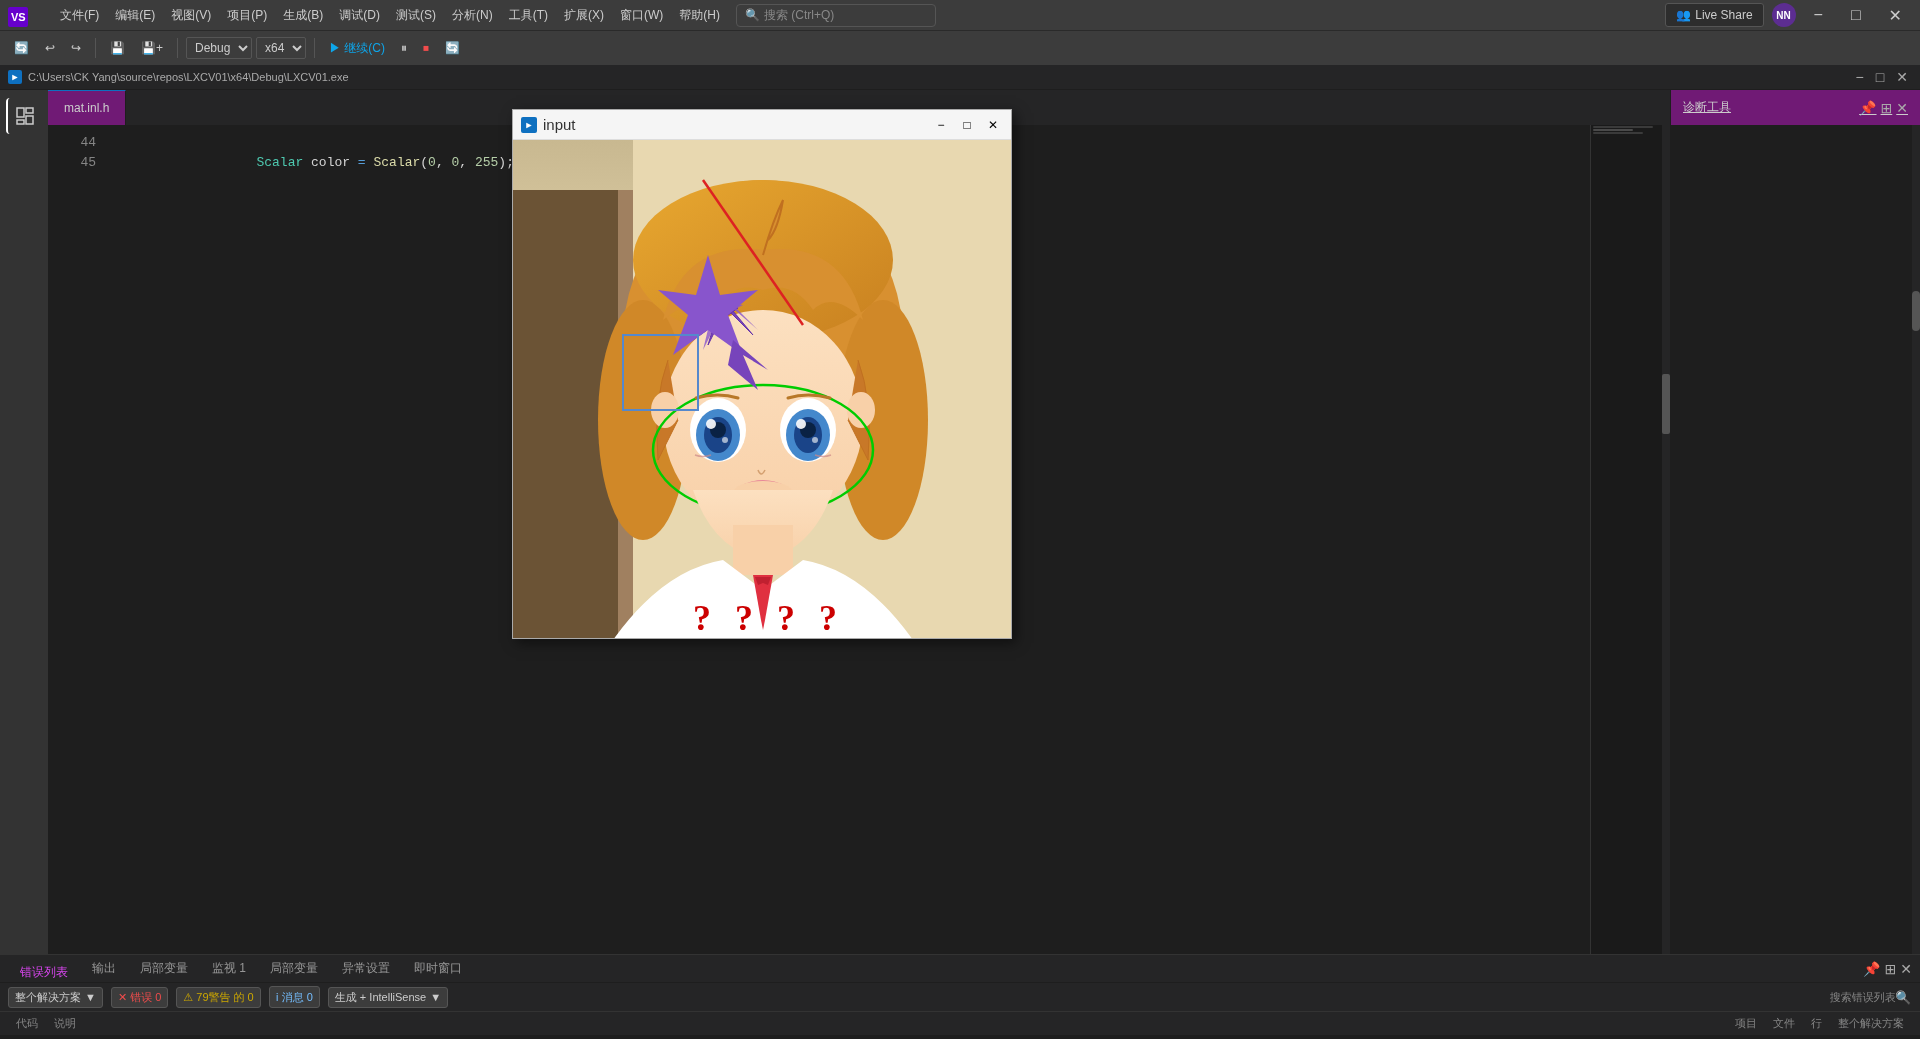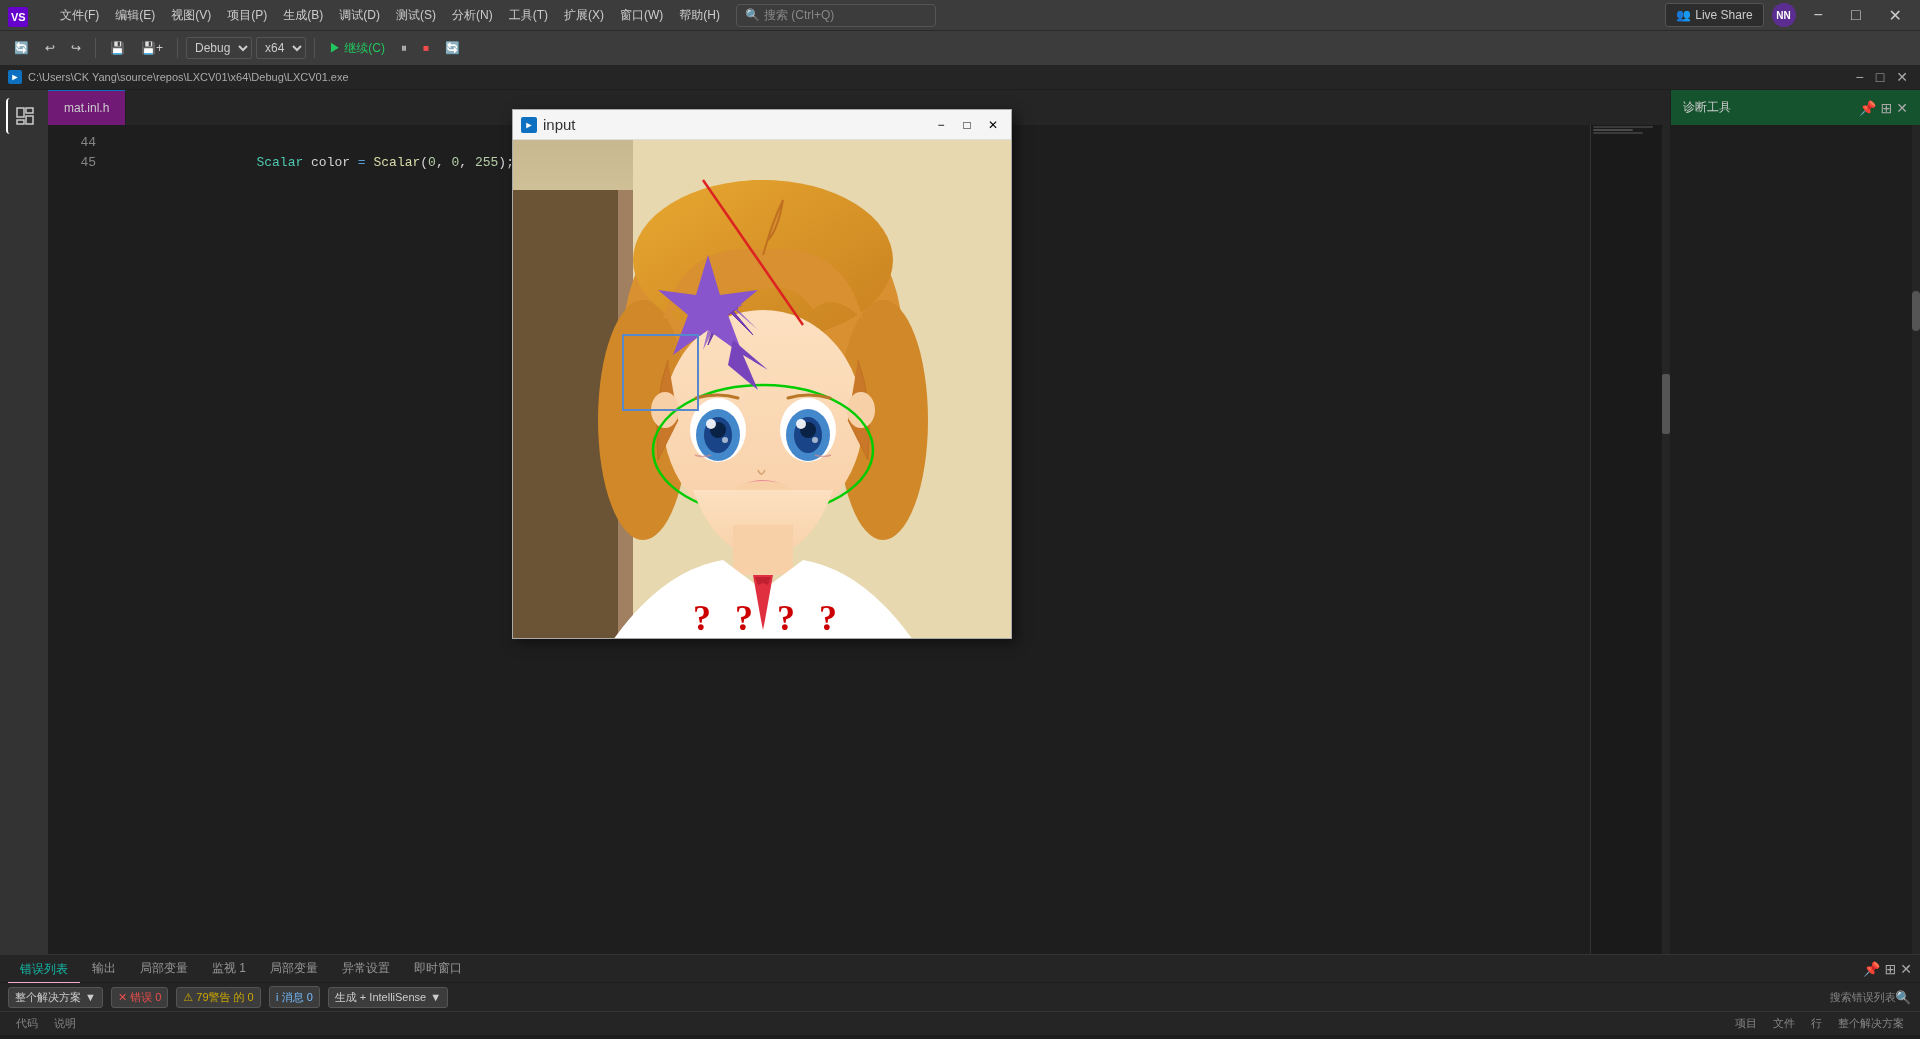--- a/index.html
+++ b/index.html
@@ -254,28 +254,29 @@
 
     
     #right-panel {
       width: 250px;
       background: #252526;
       display: flex;
       flex-direction: column;
     }
     #diag-header {
       height: 35px;
-      background: #14532d;
+      background: #701a75;
       padding: 0 12px;
       display: flex;
       align-items: center;
       justify-content: space-between;
       font-size: 12px;
       color: #cccccc;
       border-left: 1px solid #1e1e1e;
+      text-decoration: underline;
     }
     #diag-header .diag-btns {
       display: flex;
       gap: 4px;
     }
     .diag-btn {
       color: #aaa;
       font-size: 14px;
       cursor: pointer;
     }
@@ -372,22 +373,22 @@
       gap: 0;
       border-bottom: 1px solid #1e1e1e;
     }
     .el-tab {
       font-size: 12px;
       color: #969696;
       padding: 4px 12px;
       cursor: pointer;
     }
     .el-tab.active {
-      color: #14b8a6;
-      border-bottom: 6px solid #f9a8d4;
+      color: #d946ef;
+      border-bottom: 1px solid #f9a8d4;
       margin-top: 8px;
     }
     #errorlist-toolbar {
       height: 28px;
       background: #252526;
       display: flex;
       align-items: center;
       padding: 0 8px;
       gap: 8px;
     }
@@ -509,21 +510,21 @@
   <button class="tb-btn">💾</button>
   <button class="tb-btn">💾+</button>
   <div class="tb-separator"></div>
   <select class="tb-dropdown">
     <option>Debug</option>
   </select>
   <select class="tb-dropdown">
     <option>x64</option>
   </select>
   <div class="tb-separator"></div>
-  <button class="tb-btn" style="color:#22c55e;">▶ 继续(C)</button>
+  <button class="tb-btn" style="color:#0ea5e9;">▶ 继续(C)</button>
   <button class="tb-btn">⏸</button>
   <button class="tb-btn" style="color:#f14c4c;">⏹</button>
   <button class="tb-btn">🔄</button>
 </div>
 
 <div id="pathbar">
   <div class="path-icon">►</div>
   <span>C:\Users\CK Yang\source\repos\LXCV01\x64\Debug\LXCV01.exe</span>
   <div class="path-btns">
     <span class="path-btn">−</span>

